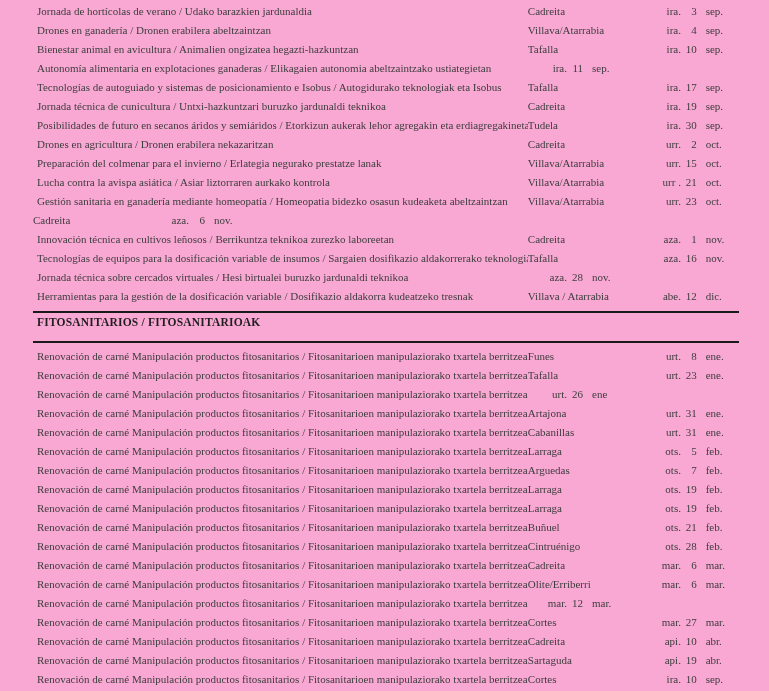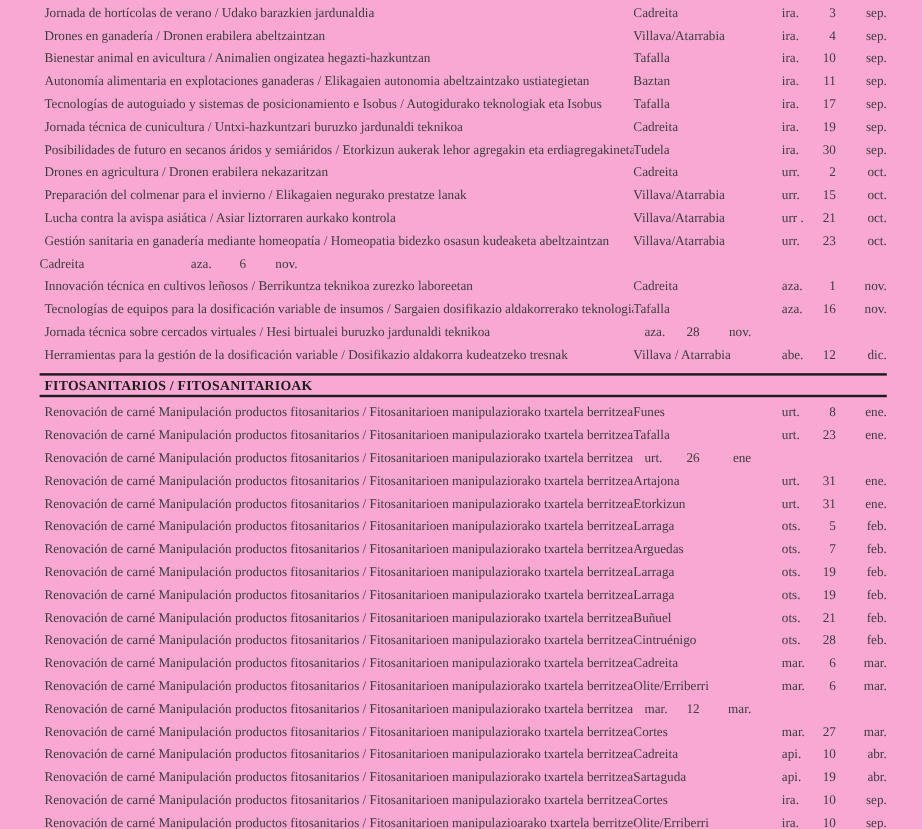--- a/index.html
+++ b/index.html
@@ -35,37 +35,37 @@
     padding-left: 4px;
     overflow: hidden;
     text-overflow: clip;
   }
   .c-loc {
     width: 126px;
     overflow: hidden;
   }
   .c-m1 {
     width: 30px;
-    text-align: left;
+    text-align: right;
   }
   .c-day {
     width: 16px;
     text-align: right;
   }
   .c-m2 {
     width: 34px;
     padding-left: 9px;
-    text-align: right;
+    text-align: left;
   }
   .section-header {
     margin-top: 5px;
     margin-bottom: 4px;
     border-top: 2px solid #1a1a1a;
     border-bottom: 2px solid #1a1a1a;
-    padding: 3px 0 1px 4px;
+    padding: 3px 0 13px 4px;
     font-size: 11.5px;
     font-weight: bold;
     color: #1f1f1f;
     letter-spacing: 0.2px;
   }
 </style>
 </head>
 <body>
 
 <div class="page">
@@ -88,21 +88,20 @@
         </div>
         <div class="row">
           <div class="c-title">Bienestar animal en avicultura / Animalien ongizatea hegazti-hazkuntzan</div>
           <div class="c-loc">Tafalla</div>
           <div class="c-m1">ira.</div>
           <div class="c-day">10</div>
           <div class="c-m2">sep.</div>
         </div>
         <div class="row">
           <div class="c-title">Autonomía alimentaria en explotaciones ganaderas / Elikagaien autonomia abeltzaintzako ustiategietan</div>
-          <div class="c-loc">Baztan</div>
           <div class="c-m1">ira.</div>
           <div class="c-day">11</div>
           <div class="c-m2">sep.</div>
         </div>
         <div class="row">
           <div class="c-title">Tecnologías de autoguiado y sistemas de posicionamiento e Isobus / Autogidurako teknologiak eta Isobus</div>
           <div class="c-loc">Tafalla</div>
           <div class="c-m1">ira.</div>
           <div class="c-day">17</div>
           <div class="c-m2">sep.</div>
@@ -122,21 +121,21 @@
           <div class="c-m2">sep.</div>
         </div>
         <div class="row">
           <div class="c-title">Drones en agricultura / Dronen erabilera nekazaritzan</div>
           <div class="c-loc">Cadreita</div>
           <div class="c-m1">urr.</div>
           <div class="c-day">2</div>
           <div class="c-m2">oct.</div>
         </div>
         <div class="row">
-          <div class="c-title">Preparación del colmenar para el invierno / Elikagaien negurako prestatze lanak</div>
+          <div class="c-title">Preparación del colmenar para el invierno / Erlategia negurako prestatze lanak</div>
           <div class="c-loc">Villava/Atarrabia</div>
           <div class="c-m1">urr.</div>
           <div class="c-day">15</div>
           <div class="c-m2">oct.</div>
         </div>
         <div class="row">
           <div class="c-title">Lucha contra la avispa asiática / Asiar liztorraren aurkako kontrola</div>
           <div class="c-loc">Villava/Atarrabia</div>
           <div class="c-m1">urr .</div>
           <div class="c-day">21</div>
@@ -209,21 +208,21 @@
         </div>
         <div class="row">
           <div class="c-title">Renovación de carné Manipulación productos fitosanitarios / Fitosanitarioen manipulaziorako txartela berritzea</div>
           <div class="c-loc">Artajona</div>
           <div class="c-m1">urt.</div>
           <div class="c-day">31</div>
           <div class="c-m2">ene.</div>
         </div>
         <div class="row">
           <div class="c-title">Renovación de carné Manipulación productos fitosanitarios / Fitosanitarioen manipulaziorako txartela berritzea</div>
-          <div class="c-loc">Etorkizun</div>
+          <div class="c-loc">Cabanillas</div>
           <div class="c-m1">urt.</div>
           <div class="c-day">31</div>
           <div class="c-m2">ene.</div>
         </div>
         <div class="row">
           <div class="c-title">Renovación de carné Manipulación productos fitosanitarios / Fitosanitarioen manipulaziorako txartela berritzea</div>
           <div class="c-loc">Larraga</div>
           <div class="c-m1">ots.</div>
           <div class="c-day">5</div>
           <div class="c-m2">feb.</div>

